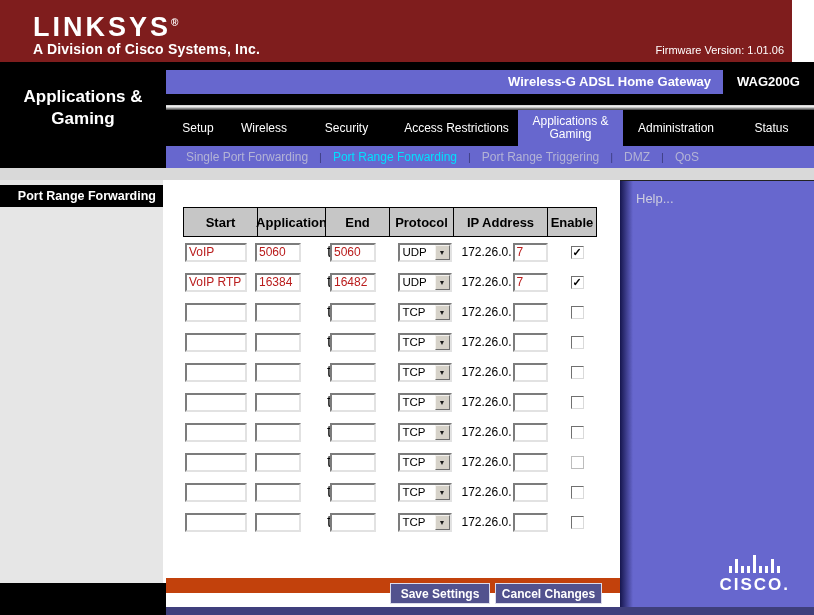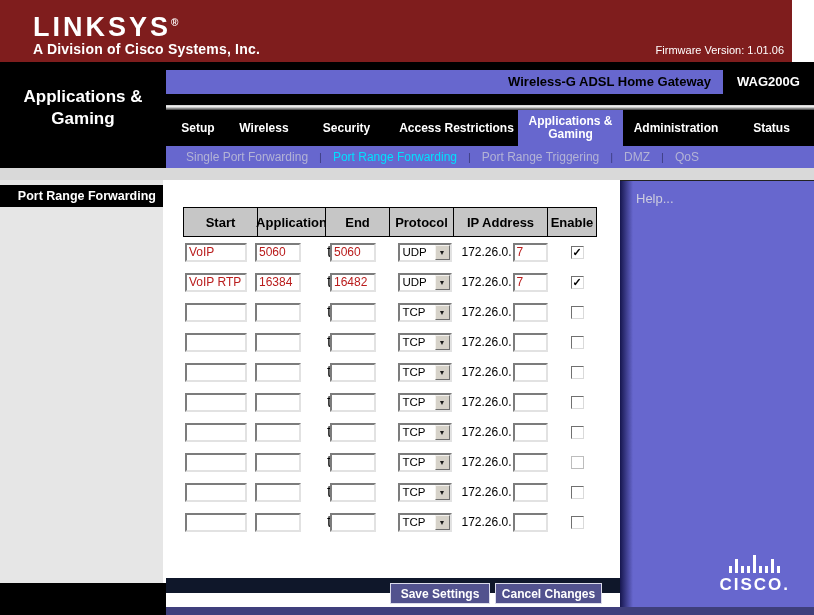--- a/index.html
+++ b/index.html
@@ -16,28 +16,28 @@
   .logo-tagline { font-size:14px; font-weight:bold; letter-spacing:0.2px; margin-top:1px; }
   .firmware { position:absolute; right:8px; bottom:6px; color:#fff; font-size:11px; }
 
   
   .mid-band { position:absolute; left:0; top:62px; width:814px; height:106px; background:#000; }
   .page-title-box { position:absolute; left:0; top:0; width:166px; height:106px;
     display:flex; align-items:center; justify-content:center; text-align:center;
     color:#fff; font-size:17px; font-weight:bold; line-height:1.3; padding:0 6px 14px 6px; }
   .right-zone { position:absolute; left:166px; top:0; width:648px; height:106px; }
   .product-band { position:absolute; left:0; top:8px; width:557px; height:24px; background:#6767ce;
-    color:#000000; font-size:13px; font-weight:bold; line-height:24px; text-align:right; padding-right:12px; }
+    color:#ffffff; font-size:13px; font-weight:bold; line-height:24px; text-align:right; padding-right:12px; }
   .model-box { position:absolute; right:0; top:8px; width:91px; height:24px; background:#000;
     color:#fff; font-size:13px; font-weight:bold; line-height:24px; text-align:center; }
   .ridge { position:absolute; left:0; top:43px; width:648px; height:5px;
     background:linear-gradient(#cfcfcf, #f2f2f2 35%, #8a8a8a 70%, #3c3c3c); }
   .nav { position:absolute; left:0; top:48px; width:648px; height:36px; display:flex; }
   .nav-tab { height:36px; display:flex; align-items:center; justify-content:center; text-align:center;
-    color:#fff; font-size:12px; font-weight:bold; line-height:13px; cursor:pointer; padding:8px 2px; }
+    color:#fff; font-size:12px; font-weight:normal; line-height:13px; cursor:pointer; padding:8px 2px; }
   .nav-tab.active { background:#6767ce; }
   .subnav { position:absolute; left:0; top:84px; width:648px; height:22px; background:#6767ce;
     display:flex; align-items:center; font-size:12px; padding-left:20px; }
   .subnav-link { color:#b3b3d6; cursor:pointer; white-space:nowrap; }
   .subnav-link.active { color:#00e1ff; }
   .subnav-sep { color:#3d3d80; margin:0 11px; font-size:11px; }
 
   
   .gray-strip { position:absolute; left:0; top:168px; width:814px; height:12px; background:#d9d9d9; }
 
@@ -74,21 +74,21 @@
   .dd-value { flex:1; font-size:11.5px; line-height:15px; padding-left:3px; }
   .dd-btn { width:15px; background:#d6d2c9; border:1px solid; border-color:#f4f2ee #6e6e6e #6e6e6e #f4f2ee;
     display:flex; align-items:center; justify-content:center; font-size:7px; color:#1a1a1a; }
   .ip-prefix { font-size:12px; margin-right:1px; }
   .cb { width:13px; height:13px; background:#fff; border:1px solid;
     border-color:#707070 #dadada #dadada #707070; font-size:11px; line-height:11px;
     text-align:center; font-weight:bold; cursor:pointer; color:#000; }
   .cb.cb-alt { border:1px solid #bdbdbd; }
 
   
-  .button-bar { position:absolute; left:166px; top:578px; width:648px; height:15px; background:#0f172a; }
+  .button-bar { position:absolute; left:166px; top:578px; width:648px; height:15px; background:#c2410c; }
   .btn { position:absolute; top:5px; height:21px; background:#52528e; color:#fff; font-weight:bold;
     font-size:12px; border:1px solid #dcdcec; font-family:"Liberation Sans",sans-serif; cursor:pointer; }
   .btn-save { left:224px; width:100px; }
   .btn-cancel { left:329px; width:107px; }
   .bottom-strip { position:absolute; left:166px; top:607px; width:648px; height:8px; background:#3f3f7c; }
 
   
   .help-panel { position:absolute; left:620px; top:180px; width:194px; height:427px;
     background:#6767ce; border-top:1px solid #222; z-index:5; }
   .help-panel::before { content:""; position:absolute; left:0; top:0; width:13px; height:100%;

